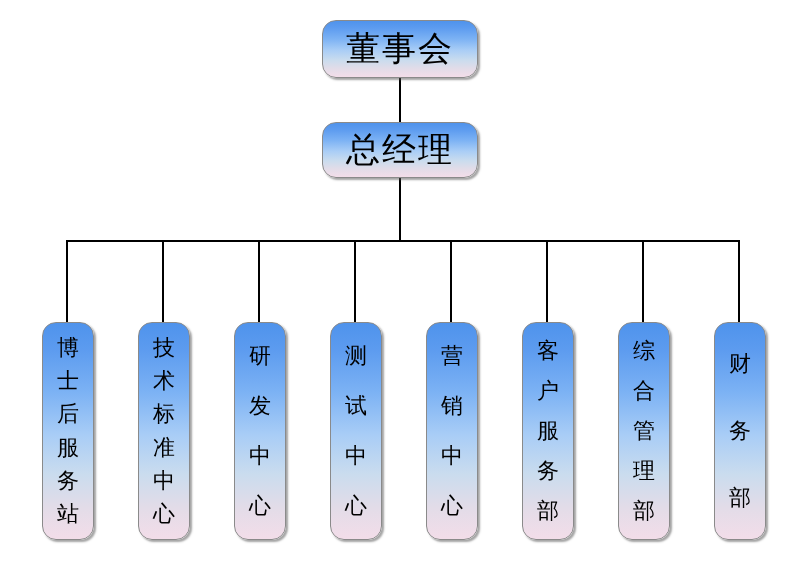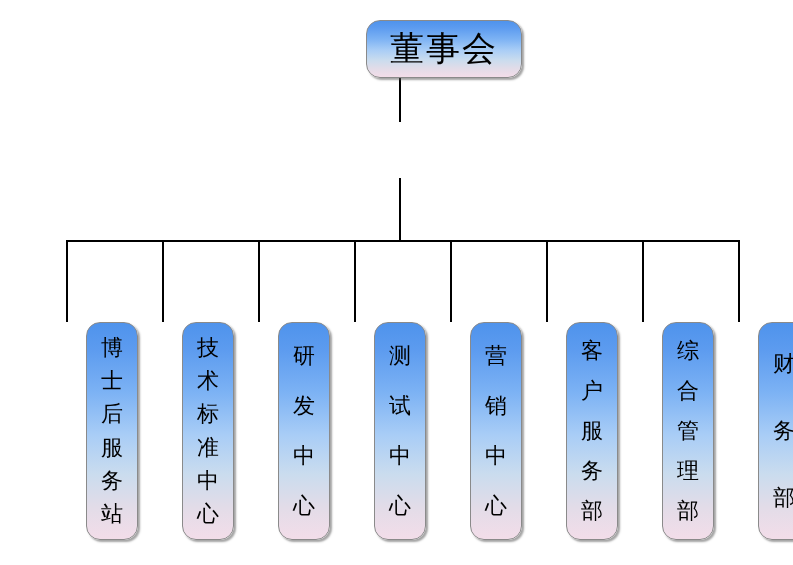--- a/index.html
+++ b/index.html
@@ -39,21 +39,20 @@
                 #a9cdf6 52%,
                 #cadcee 70%,
                 #e2dce8 85%,
                 #f3dde9 100%);
     box-shadow: 2px 2px 2px rgba(90, 90, 90, 0.55);
     display: flex;
     align-items: center;
     justify-content: center;
     color: #000000;
     line-height: 1;
-    margin-left: 44px;
   }
 
   
   .node-top {
     border-radius: 14px;
     font-size: 34px;
     letter-spacing: 2px;
   }
 
   
@@ -93,20 +92,23 @@
   <div class="conn conn-v" style="left:354px; top:240px; height:82px;"></div>
   <div class="conn conn-v" style="left:450px; top:240px; height:82px;"></div>
   <div class="conn conn-v" style="left:546px; top:240px; height:82px;"></div>
   <div class="conn conn-v" style="left:642px; top:240px; height:82px;"></div>
   <div class="conn conn-v" style="left:738px; top:240px; height:82px;"></div>
 
   <div class="node node-top" style="left:322px; top:20px; width:156px; height:58px;">
     <span>董事会</span>
   </div>
 
+  <div class="node node-top" style="left:322px; top:122px; width:156px; height:56px;">
+    <span>总经理</span>
+  </div>
 
   <div class="node node-leaf" style="left:42px; top:322px; width:52px; height:218px;">
     <div class="vlabel">
         <span>博</span>
         <span>士</span>
         <span>后</span>
         <span>服</span>
         <span>务</span>
         <span>站</span>
       </div>

